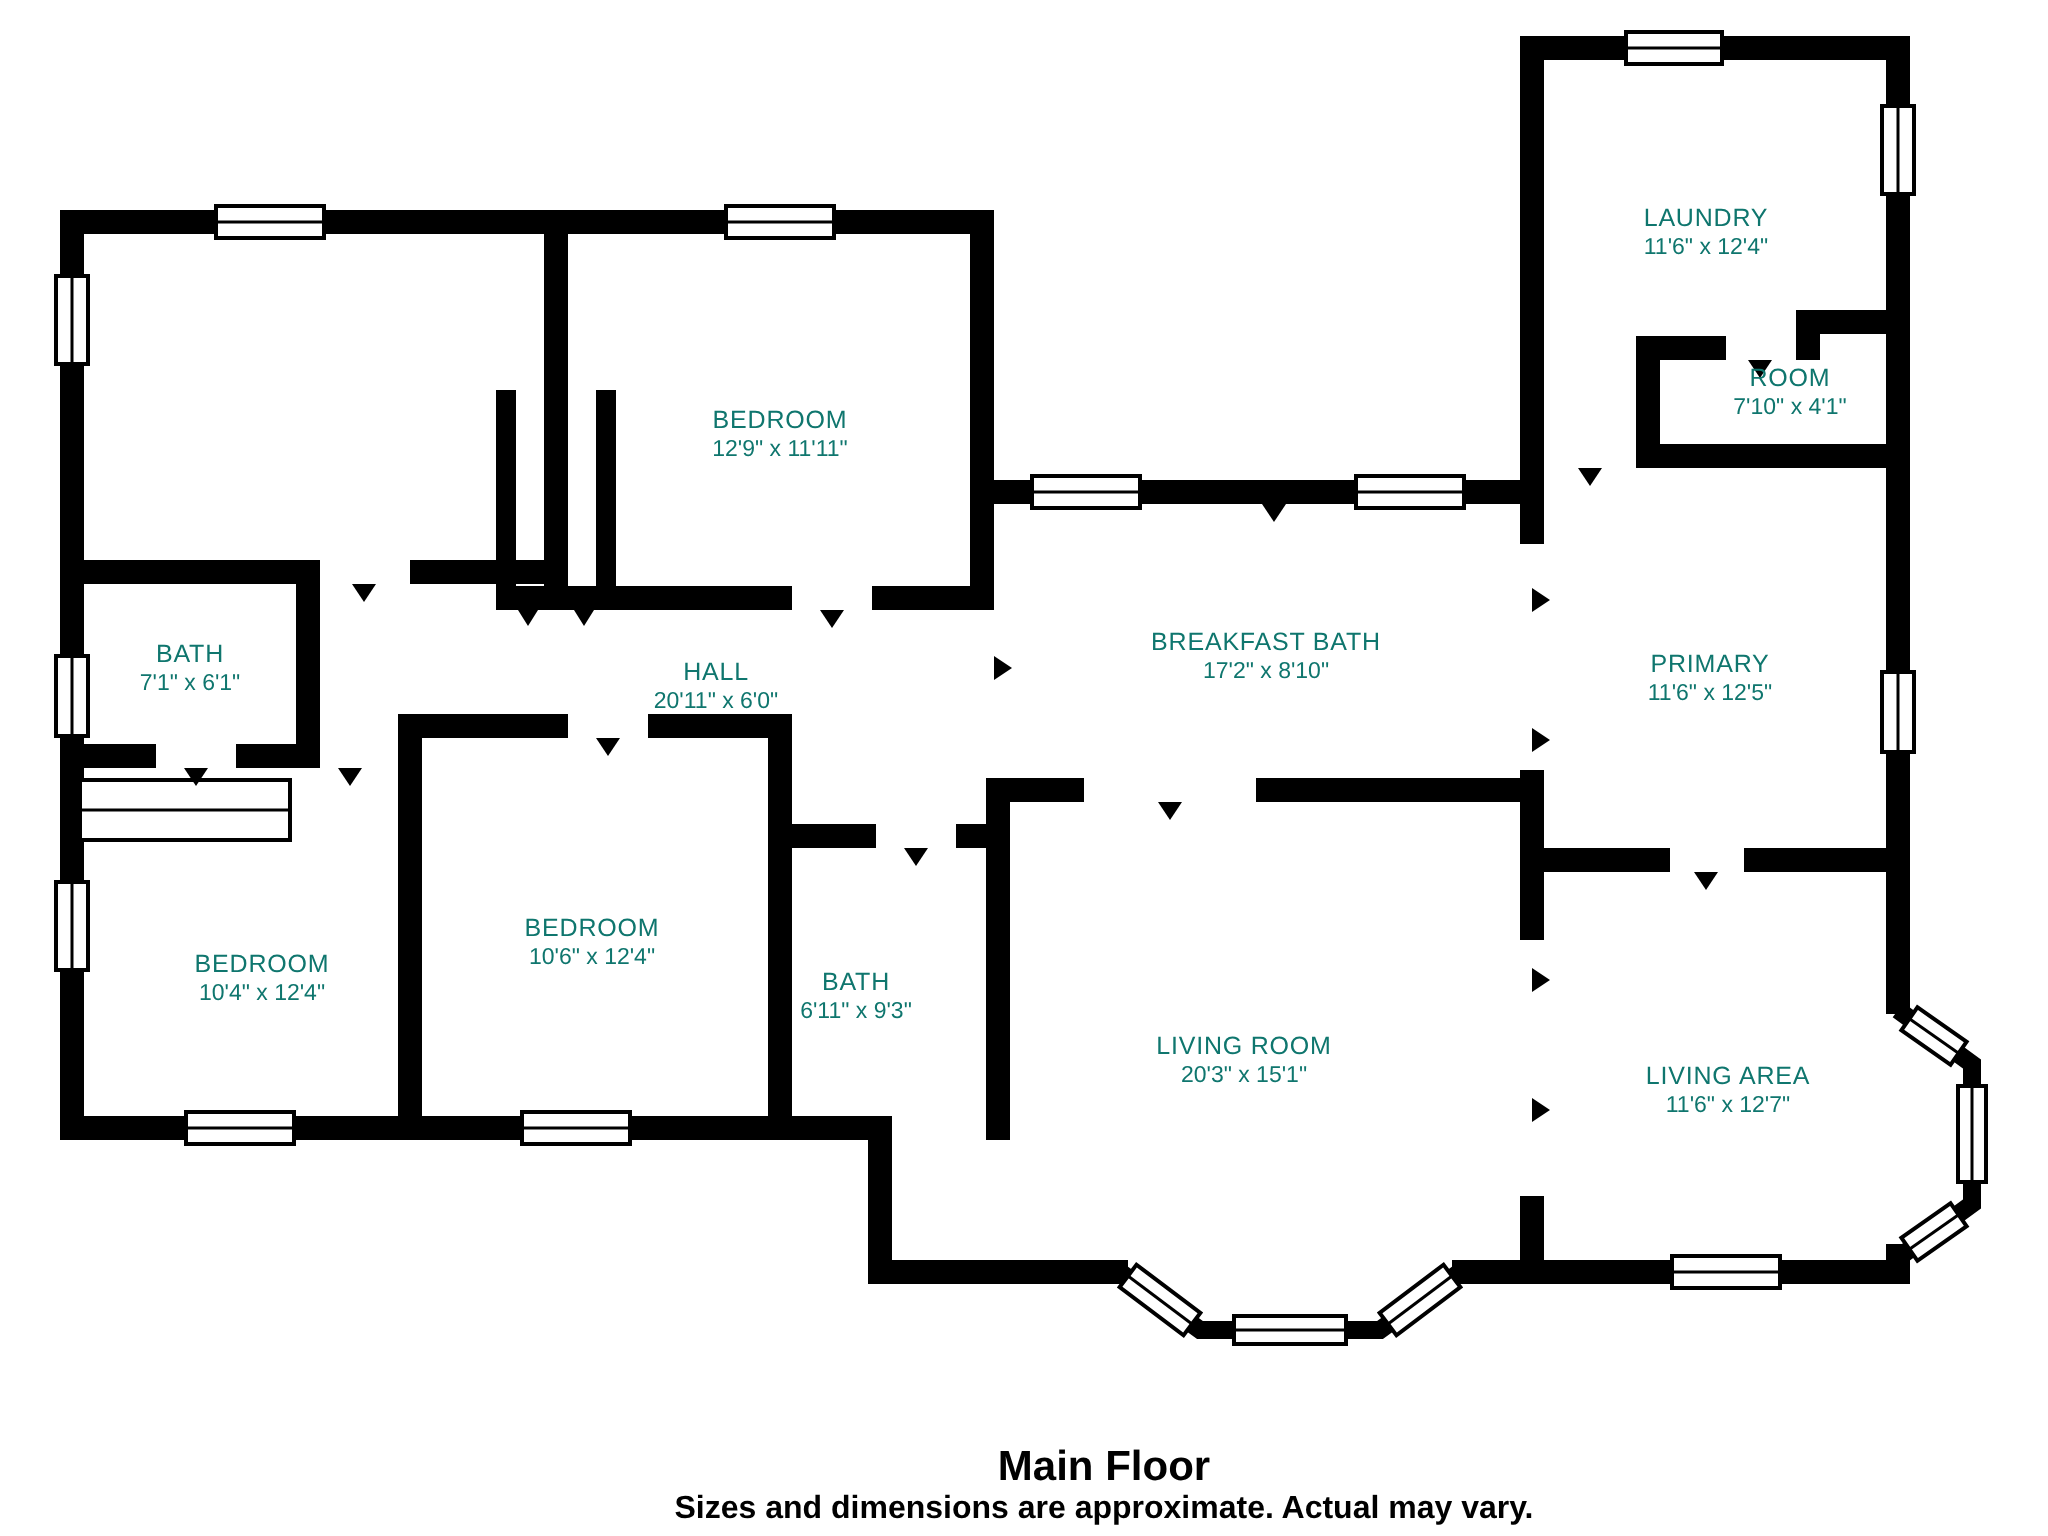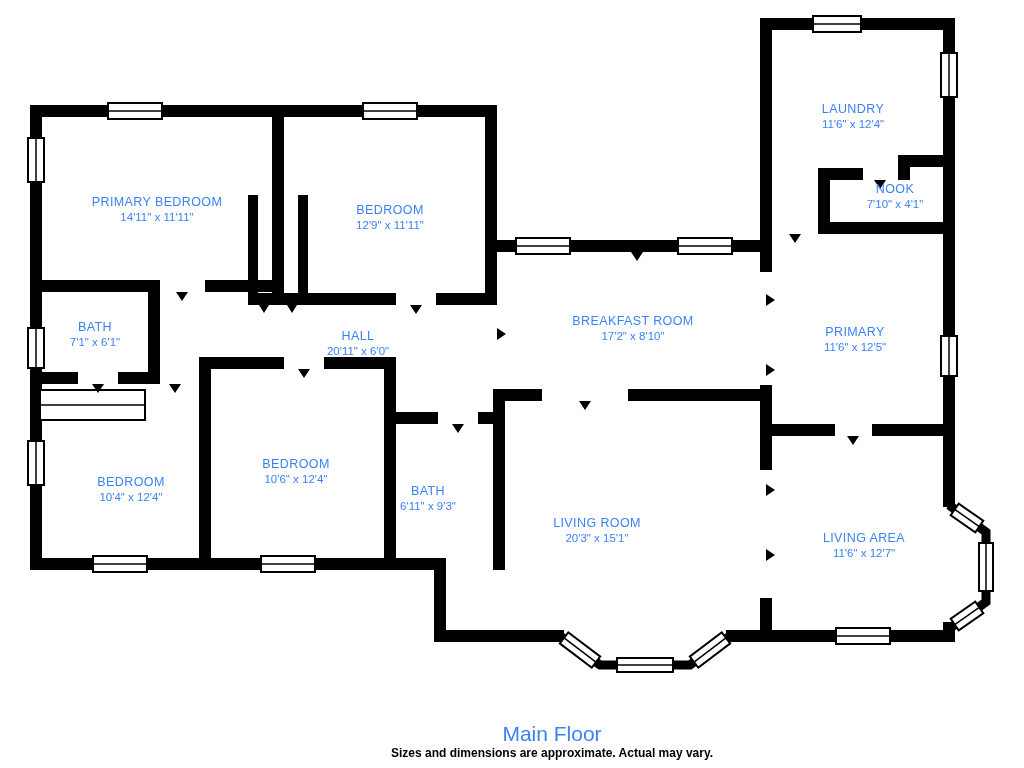--- a/index.html
+++ b/index.html
@@ -9,35 +9,35 @@
     background:#ffffff;
     font-family:"Liberation Sans","DejaVu Sans",sans-serif;
     overflow:hidden;
   }
   .plan-svg{position:absolute;left:0;top:0;}
   .room-label{
     position:absolute;
     transform:translate(-50%,-50%);
     text-align:center;
     white-space:nowrap;
-    color:#3b82f6;
+    color:#0f766e;
     pointer-events:none;
   }
   .room-name{font-size:12.5px;letter-spacing:.4px;}
   .room-dims{font-size:11.5px;margin-top:2px;}
   .floor-title{
     position:absolute;left:552px;top:722px;
     transform:translateX(-50%);
-    font-size:21px;font-weight:400;color:#3b82f6;
+    font-size:21px;font-weight:700;color:#000000;
     white-space:nowrap;
   }
   .floor-disclaimer{
     position:absolute;left:552px;top:746px;
     transform:translateX(-50%);
-    font-size:12px;font-weight:700;color:#000;
+    font-size:16px;font-weight:700;color:#000;
     white-space:nowrap;
   }
 </style>
 </head>
 <body>
 
 <div class="canvas">
 
   <svg class="plan-svg" width="1024" height="768" viewBox="0 0 1024 768">
 
@@ -209,65 +209,61 @@
       <polygon points="874,180 886,180 880,189"></polygon>
       <polygon points="847,436 859,436 853,445"></polygon>
       <polygon points="766,484 766,496 775,490"></polygon>
       <polygon points="766,549 766,561 775,555"></polygon>
       <polygon points="169,384 181,384 175,393"></polygon>
       <polygon points="259,305 269,305 264,313"></polygon>
       <polygon points="287,305 297,305 292,313"></polygon>
     </g>
   </svg>
 
-  <div class="room-label" style="left:157px;top:209px">
-    <div class="room-name">PRIMARY BEDROOM</div>
-    <div class="room-dims">14'11" x 11'11"</div>
-  </div>
   <div class="room-label" style="left:390px;top:217px">
     <div class="room-name">BEDROOM</div>
     <div class="room-dims">12'9" x 11'11"</div>
   </div>
   <div class="room-label" style="left:853px;top:116px">
     <div class="room-name">LAUNDRY</div>
     <div class="room-dims">11'6" x 12'4"</div>
   </div>
   <div class="room-label" style="left:895px;top:196px">
-    <div class="room-name">NOOK</div>
+    <div class="room-name">ROOM</div>
     <div class="room-dims">7'10" x 4'1"</div>
   </div>
   <div class="room-label" style="left:95px;top:334px">
     <div class="room-name">BATH</div>
     <div class="room-dims">7'1" x 6'1"</div>
   </div>
   <div class="room-label" style="left:358px;top:343px">
     <div class="room-name">HALL</div>
     <div class="room-dims">20'11" x 6'0"</div>
   </div>
   <div class="room-label" style="left:633px;top:328px">
-    <div class="room-name">BREAKFAST ROOM</div>
+    <div class="room-name">BREAKFAST BATH</div>
     <div class="room-dims">17'2" x 8'10"</div>
   </div>
   <div class="room-label" style="left:855px;top:339px">
     <div class="room-name">PRIMARY</div>
     <div class="room-dims">11'6" x 12'5"</div>
   </div>
   <div class="room-label" style="left:131px;top:489px">
     <div class="room-name">BEDROOM</div>
     <div class="room-dims">10'4" x 12'4"</div>
   </div>
   <div class="room-label" style="left:296px;top:471px">
     <div class="room-name">BEDROOM</div>
     <div class="room-dims">10'6" x 12'4"</div>
   </div>
   <div class="room-label" style="left:428px;top:498px">
     <div class="room-name">BATH</div>
     <div class="room-dims">6'11" x 9'3"</div>
   </div>
-  <div class="room-label" style="left:597px;top:530px">
+  <div class="room-label" style="left:622px;top:530px">
     <div class="room-name">LIVING ROOM</div>
     <div class="room-dims">20'3" x 15'1"</div>
   </div>
   <div class="room-label" style="left:864px;top:545px">
     <div class="room-name">LIVING AREA</div>
     <div class="room-dims">11'6" x 12'7"</div>
   </div>
 
   <div class="floor-title">Main Floor</div>
   <div class="floor-disclaimer">Sizes and dimensions are approximate. Actual may vary.</div>

